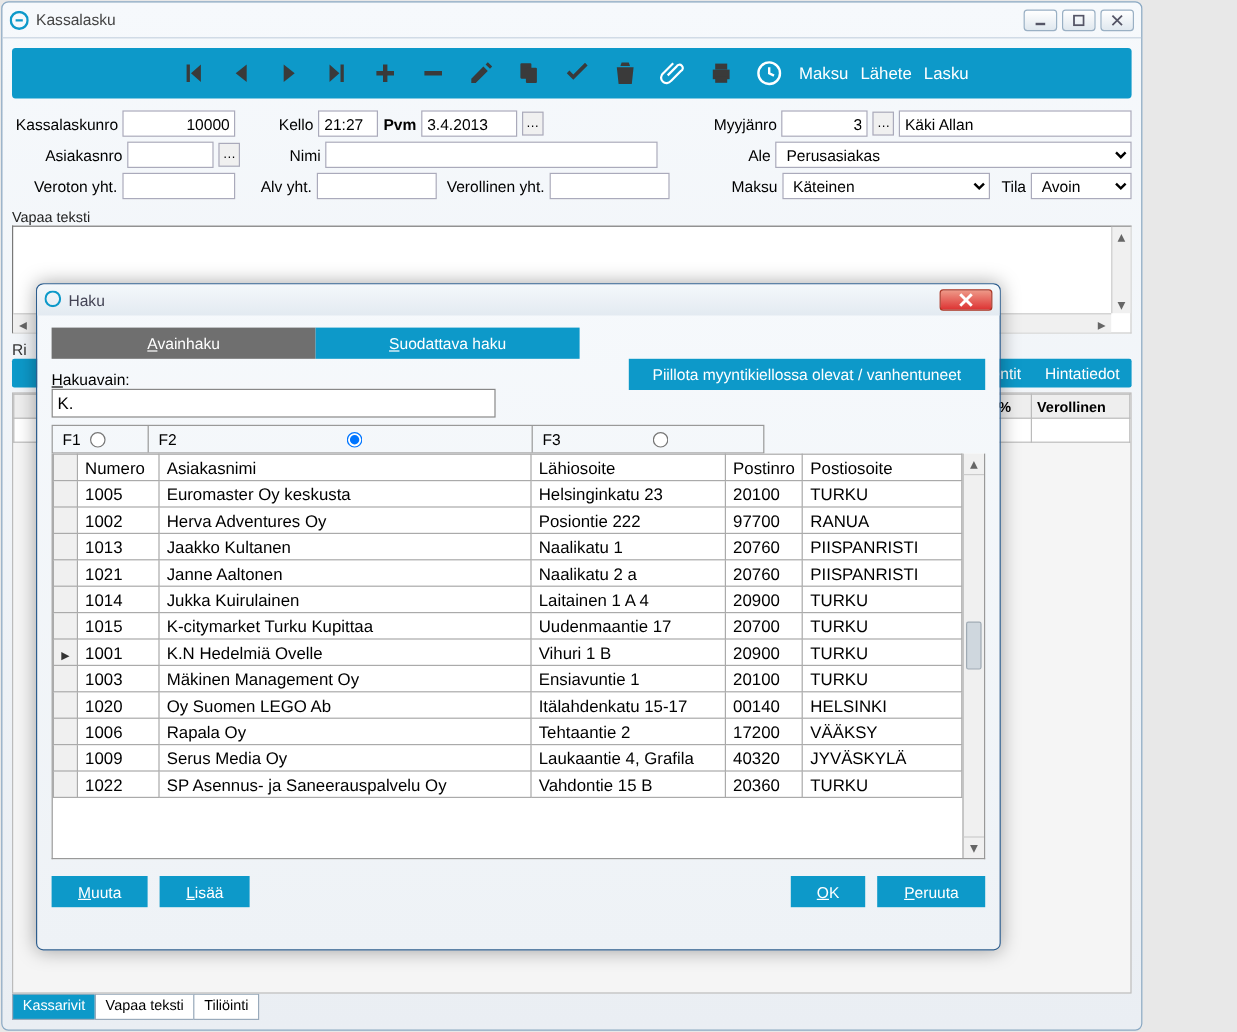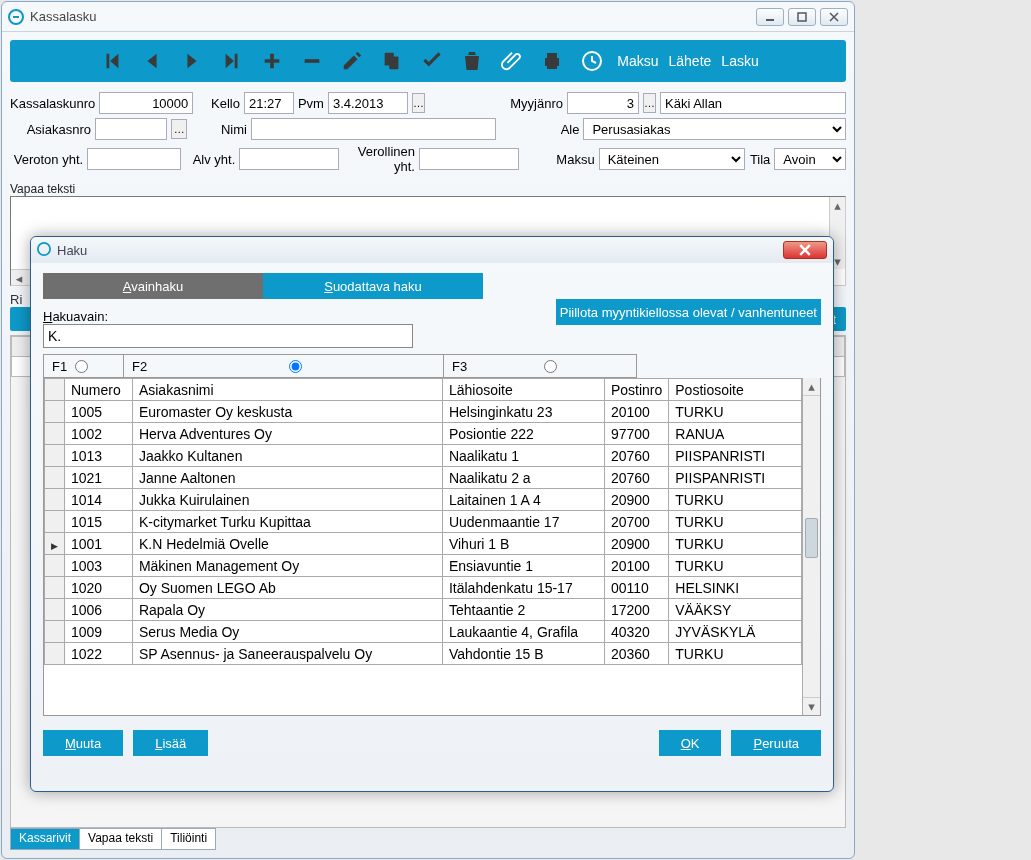--- a/index.html
+++ b/index.html
@@ -1,19 +1,19 @@
 <!DOCTYPE html>
 <html><head>
 <meta charset="utf-8">
 <style>
 * { box-sizing: border-box; font-family: Tahoma, Arial, sans-serif; font-size: 13px; }
 body { margin: 0; padding: 0; background: #e8e8e8; }
 
 .window {
-  width: 854px; height: 858px; margin: 1px;
+  width: 951px; height: 858px; margin: 1px;
   background: linear-gradient(to bottom, #f6f9fc, #eaeef3);
   border: 1px solid #8aa9c4; border-radius: 6px;
   display: flex; flex-direction: column;
 }
 
 .titlebar {
   height: 30px; display: flex; align-items: center;
   padding: 0 6px; border-bottom: 1px solid #c8d4e0;
 }
 .titlebar .app-icon { width: 16px; height: 16px; margin-right: 6px; display:flex; align-items:center; justify-content:center; }
@@ -98,21 +98,21 @@
 .dlg-tabs { display:flex; width: 440px; }
 .dlg-tabs .dt {
   flex:1; height:26px; display:flex; align-items:center; justify-content:center; cursor:pointer;
   font-size:13px;
 }
 .dlg-tabs .dt.gray { background:#6f6f6f; color:#fff; }
 .dlg-tabs .dt.blue { background:#0d99c9; color:#fff; }
 .dlg-tabs .dt .ul { text-decoration:underline; }
 
 .hide-btn {
-  position:absolute; right:12px; top:36px; height:26px; padding:0 4px;
+  position:absolute; right:12px; top:36px; height:26px; padding:0 20px;
   background:#0d99c9; color:#fff; display:flex; align-items:center; cursor:pointer; font-size:13px;
 }
 
 .hakuavain { margin-top:10px; }
 .hakuavain .ha-label .ul { text-decoration:underline; }
 .ha-input {
   width:370px; height:24px; border:1px solid #888; background:#fff; padding:2px 4px; font-size:14px;
 }
 
 .fkey-row { margin-top:6px; border:1px solid #999; display:flex; height:24px; width:594px; }
@@ -251,21 +251,21 @@
       <span class="lbl">Lähete</span>
       <span class="lbl">Lasku</span>
     </div>
 
     <div style="margin-top:10px;">
       <div style="display:flex; align-items:center; gap:4px;">
         <label style="width:102px; text-align:right;">Kassalaskunro</label>
         <input class="txt right" style="width: 94px;" value="10000">
         <label style="width:70px; text-align:right;">Kello</label>
         <input class="txt" style="width: 50px;" value="21:27">
-        <label style="width:32px; text-align:right;">Pvm</label>
+        <label style="width:32px; text-align:right;font-weight:bold;">Pvm</label>
         <input class="txt" style="width: 80px;" value="3.4.2013">
         <div class="minibtn">…</div>
         <label style="width:220px; text-align:right;">Myyjänro</label>
         <input class="txt right" style="width: 72px;" value="3">
         <div class="minibtn">…</div>
         <input class="txt" style="width: 222px;" value="Käki Allan">
       </div>
 
       <div style="display:flex; align-items:center; gap:4px; margin-top:4px;">
         <label style="width:102px; text-align:right;">Asiakasnro</label>
@@ -468,21 +468,21 @@
                   <td>Mäkinen Management Oy</td>
                   <td>Ensiavuntie 1</td>
                   <td>20100</td>
                   <td>TURKU</td>
                 </tr>
                 <tr>
                   <td class="rowhdr"></td>
                   <td>1020</td>
                   <td>Oy Suomen LEGO Ab</td>
                   <td>Itälahdenkatu 15-17</td>
-                  <td>00110</td>
+                  <td>00140</td>
                   <td>HELSINKI</td>
                 </tr>
                 <tr>
                   <td class="rowhdr"></td>
                   <td>1006</td>
                   <td>Rapala Oy</td>
                   <td>Tehtaantie 2</td>
                   <td>17200</td>
                   <td>VÄÄKSY</td>
                 </tr>

